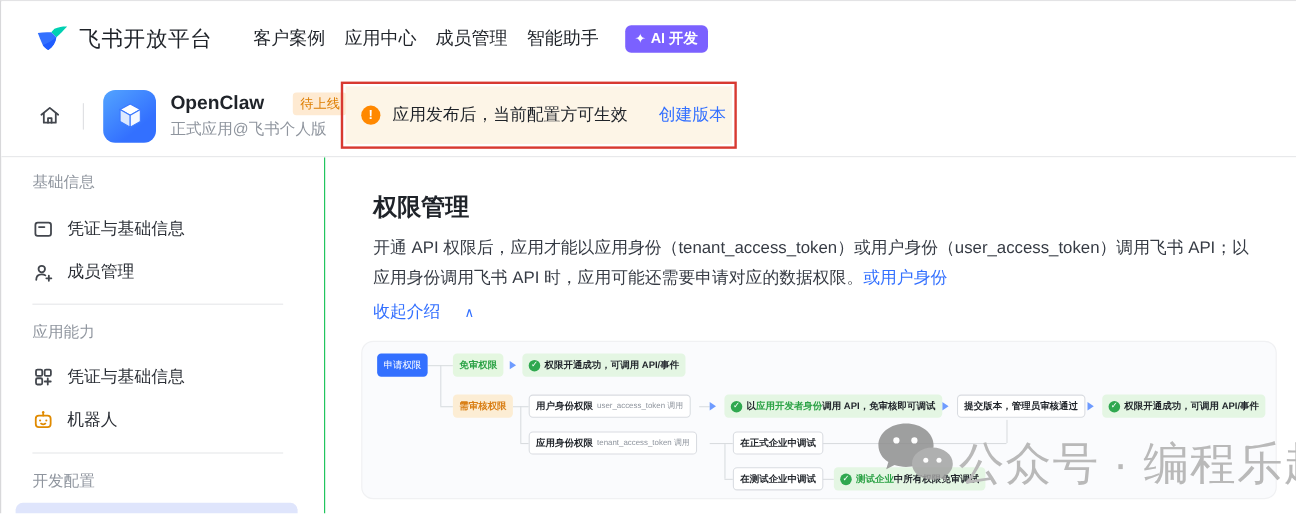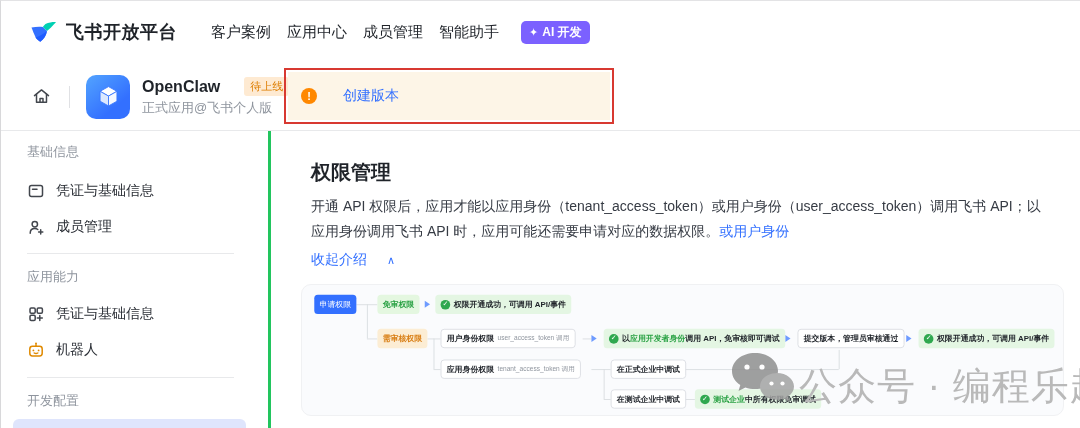--- a/index.html
+++ b/index.html
@@ -4,21 +4,21 @@
 <style>
   * { margin:0; padding:0; box-sizing:border-box; }
   html,body { background:#fff; }
   body { font-family:"Liberation Sans","DejaVu Sans",sans-serif; color:#1f2329; }
   .screen { position:relative; width:1080px; height:428px; background:#fff; overflow:hidden;
             border-left:1px solid #d8d8da; border-top:1px solid #e3e3e5; }
 
   
   .topnav { height:62px; display:flex; align-items:center; padding-left:29px; background:#fff; }
   .brand { display:flex; align-items:center; gap:9px; cursor:pointer; }
-  .brand-name { font-size:18px; font-weight:700; letter-spacing:.5px; }
+  .brand-name { font-size:18px; font-weight:400; letter-spacing:.5px; }
   .nav-items { display:flex; align-items:center; margin-left:34px; gap:16px; }
   .nav-item { font-size:15px; font-weight:500; color:#1f2329; cursor:pointer; white-space:nowrap; }
   .ai-badge { margin-left:6px; display:flex; align-items:center; gap:4px; background:#7b61ff;
               color:#fff; font-size:12px; font-weight:600; border-radius:5px; padding:3px 8px; }
   .ai-badge .spark { font-size:11px; }
 
   
   .appbar { position:relative; height:68px; display:flex; align-items:center;
             border-bottom:1px solid #e8e9eb; padding-left:30px; background:#fff; }
   .home-btn { width:22px; height:22px; display:flex; align-items:center; cursor:pointer; }
@@ -37,21 +37,21 @@
   .alert-bar { position:absolute; inset:2px; background:#fdf5e7; display:flex; align-items:center;
                padding-left:13px; }
   .alert-icon { width:16px; height:16px; min-width:16px; border-radius:50%; background:#ff8800;
                 color:#fff; font-size:11px; font-weight:700; display:flex; align-items:center;
                 justify-content:center; line-height:1; }
   .alert-text { font-size:14px; color:#1f2329; margin-left:10px; white-space:nowrap; }
   .alert-action { font-size:14px; color:#3370ff; margin-left:26px; cursor:pointer; white-space:nowrap; }
 
   
   .bodyrow { display:flex; height:298px; }
-  .sidebar { width:270px; min-width:270px; border-right:3px solid #22c55e; padding:12px 12px 0 26px;
+  .sidebar { width:270px; min-width:270px; border-right:1px solid #22c55e; padding:12px 12px 0 26px;
              overflow:hidden; }
   .sec-title { font-size:13px; color:#8f959e; }
   .side-item { display:flex; align-items:center; gap:11px; height:36px; font-size:14px;
                color:#2b2f36; cursor:pointer; }
   .side-item svg { flex:none; }
   .side-div { height:1px; background:#e8e9eb; margin-right:22px; }
   .side-selected { height:20px; background:#dfe5fc; border-radius:6px; margin:9px 10px 0 -14px; }
 
   
   .main { position:relative; flex:1; padding:28px 0 0 40px; overflow:hidden; }
@@ -135,20 +135,21 @@
       <div class="app-name-row">
         <span class="app-name">OpenClaw</span>
         <span class="status-badge">待上线</span>
       </div>
       <div class="app-subtitle">正式应用@飞书个人版</div>
     </div>
 
     <div class="annotation-box">
       <div class="alert-bar">
         <span class="alert-icon">!</span>
+        <span class="alert-text">应用发布后，当前配置方可生效</span>
         <span class="alert-action">创建版本</span>
       </div>
     </div>
   </div>
 
   <div class="bodyrow">
 
     <div class="sidebar">
       <div class="sec-title">基础信息</div>
 

